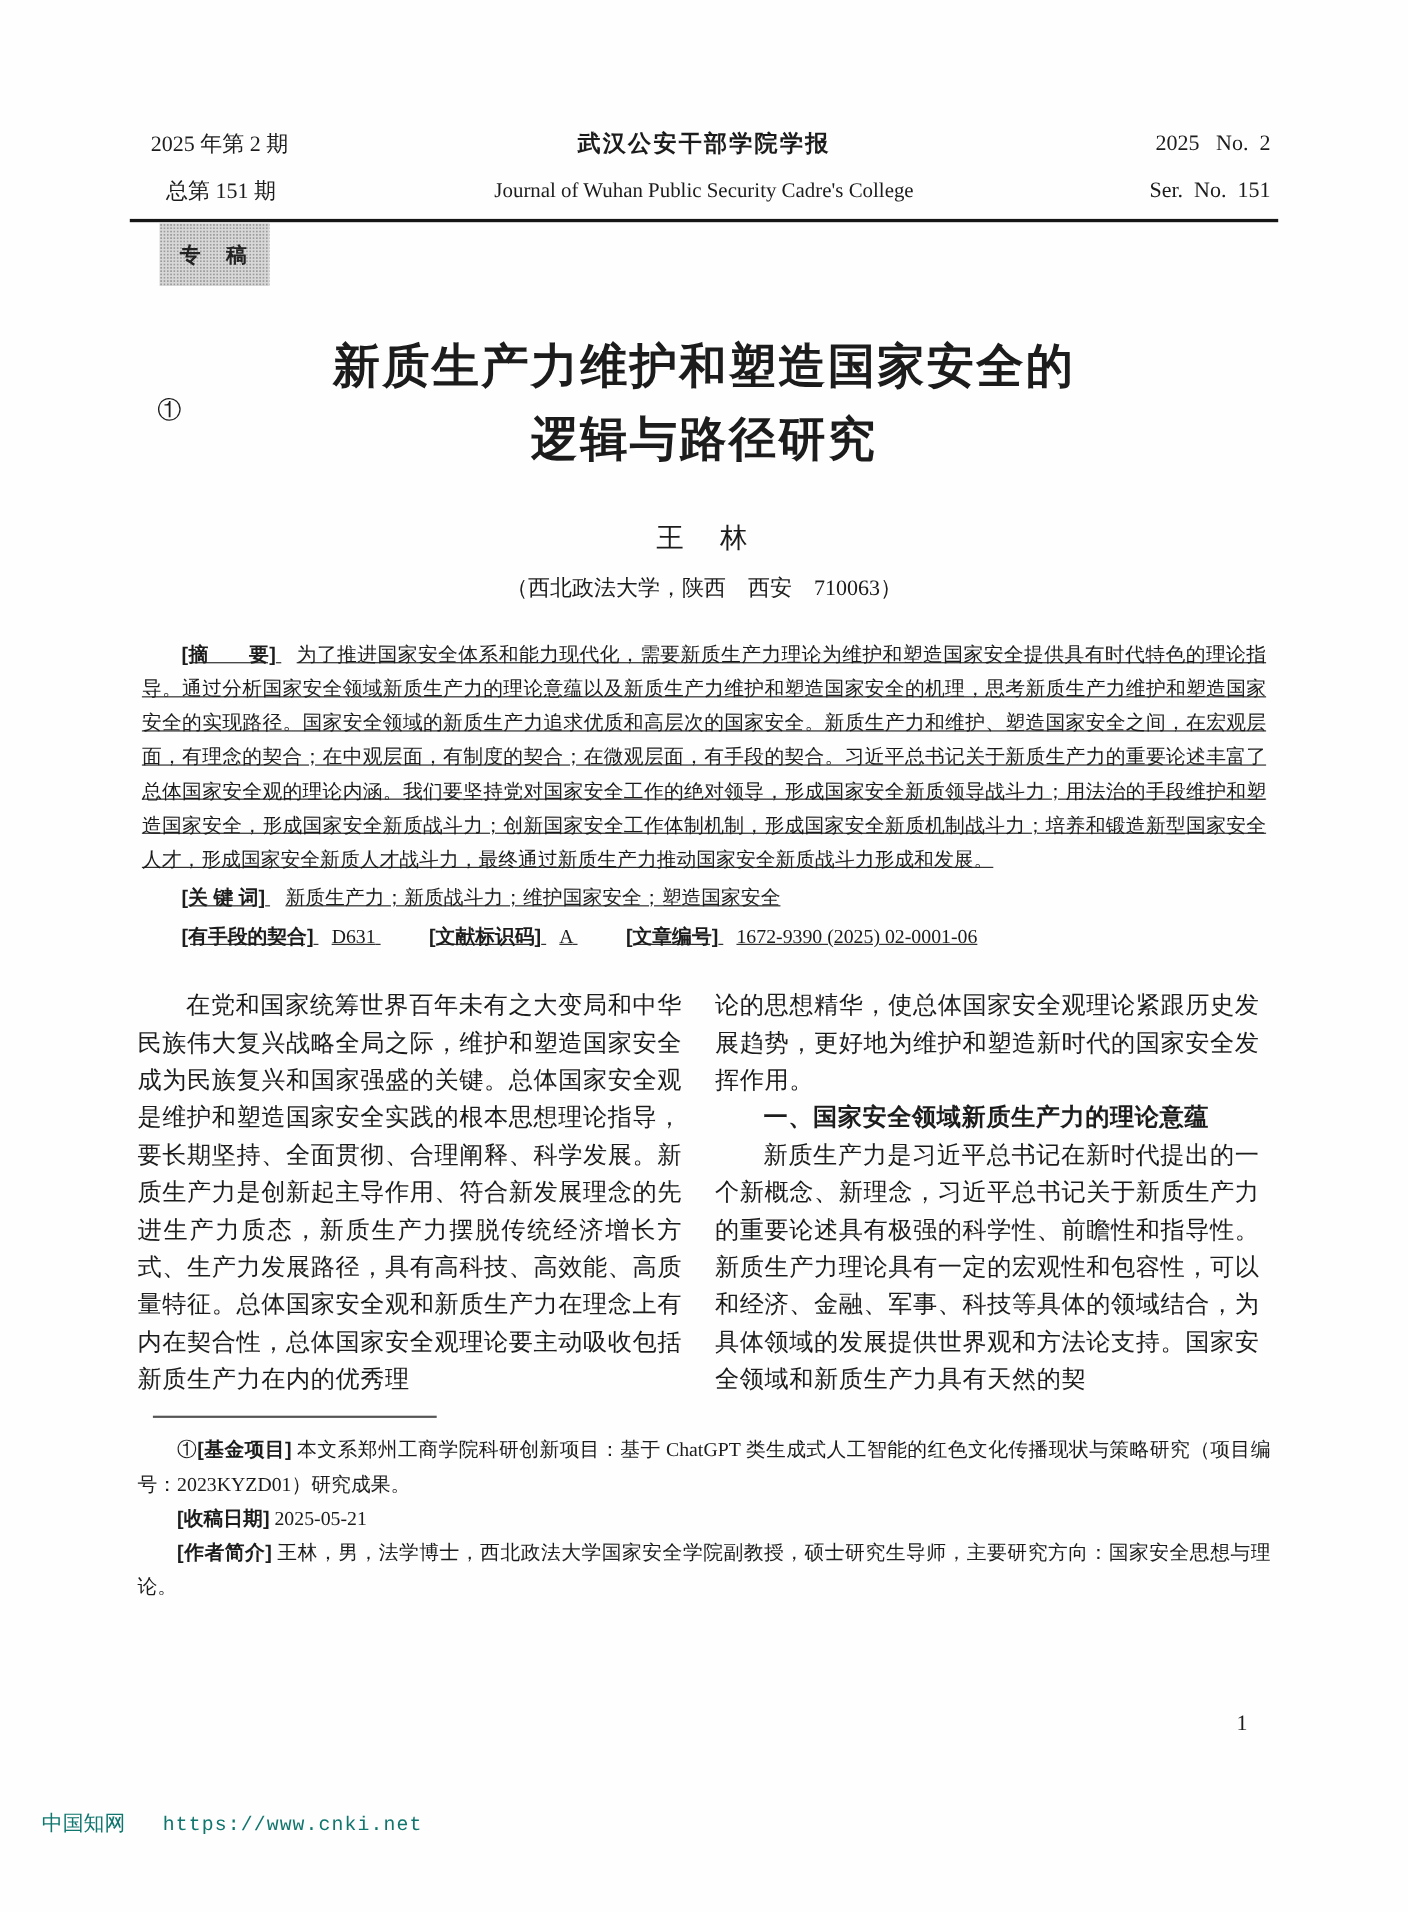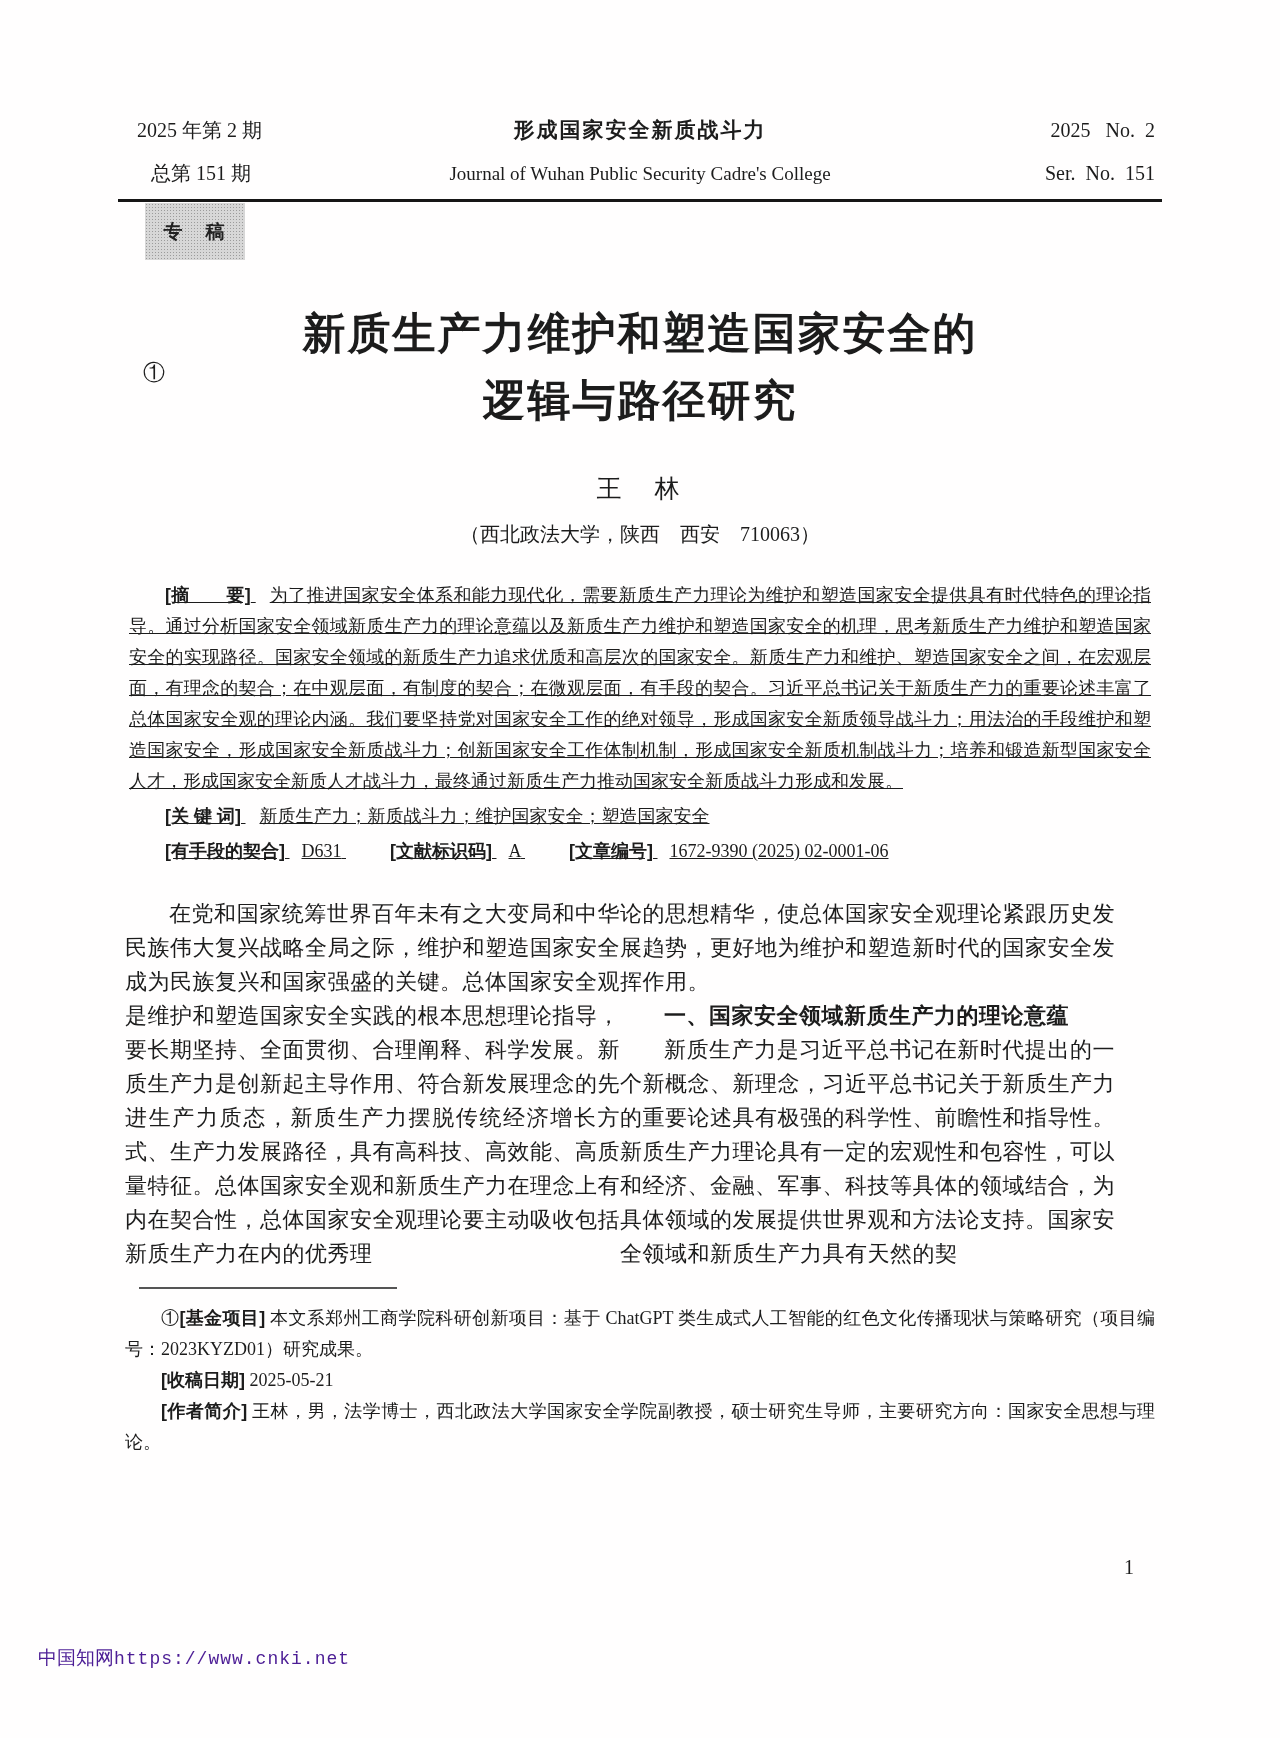--- a/index.html
+++ b/index.html
@@ -58,53 +58,53 @@
   .abstract-p{text-indent:2em;}
   .label{font-family:"Liberation Sans","DejaVu Sans",sans-serif;font-weight:700;}
   .after-label{margin-left:14px;}
   .kw-line{text-indent:2em;margin-top:1px !important;}
   .meta-line{text-indent:2em;margin-top:1px !important;}
   .meta-gap{margin-left:44px;}
   .meta-val{margin-left:12px;}
   
   .body-cols{
     margin-top:30px;
-    display:flex;
+    display:flex;gap:30px;
     font-size:22px;line-height:34px;
     text-align:justify;letter-spacing:0.5px;
   }
   .col{width:495px;}
   .col p{margin:0;text-indent:2em;}
   .col p.no-indent{text-indent:0;}
   .section-heading{
     font-family:"Liberation Sans","DejaVu Sans",sans-serif;
     font-weight:700;font-size:22px;line-height:34px;
     text-indent:2em;margin:0;
   }
   
   .footnote-block{margin-top:16px;}
   .footnote-rule{border:0;border-top:2px solid #555;width:258px;margin:0 0 14px 14px;}
   .footnote-block p{margin:0;font-size:18px;line-height:31px;text-align:justify;text-indent:2em;}
   
   .page-number{position:absolute;right:146px;top:1556px;font-size:20px;}
   .watermark{
     position:absolute;left:38px;top:1645px;
-    color:#4c1d95;font-size:19px;
-    display:flex;align-items:baseline;
+    color:#0f766e;font-size:19px;
+    display:flex;align-items:baseline;gap:34px;
   }
   .watermark-url{font-family:"Liberation Mono","DejaVu Sans Mono",monospace;font-size:18px;letter-spacing:1px;}
 </style>
 </head>
 <body>
 
 <div class="page">
 
   <div class="header-grid">
     <div class="hdr-left1">2025 年第 2 期</div>
-    <div class="hdr-center journal-cn">形成国家安全新质战斗力</div>
+    <div class="hdr-center journal-cn">武汉公安干部学院学报</div>
     <div class="hdr-right">2025   No.  2</div>
     <div class="hdr-left2">总第 151 期</div>
     <div class="hdr-center journal-en">Journal of Wuhan Public Security Cadre's College</div>
     <div class="hdr-right">Ser.  No.  151</div>
   </div>
   <hr class="header-rule">
 
   <div class="column-tag">专　稿</div>
 
   <div class="title-block">

